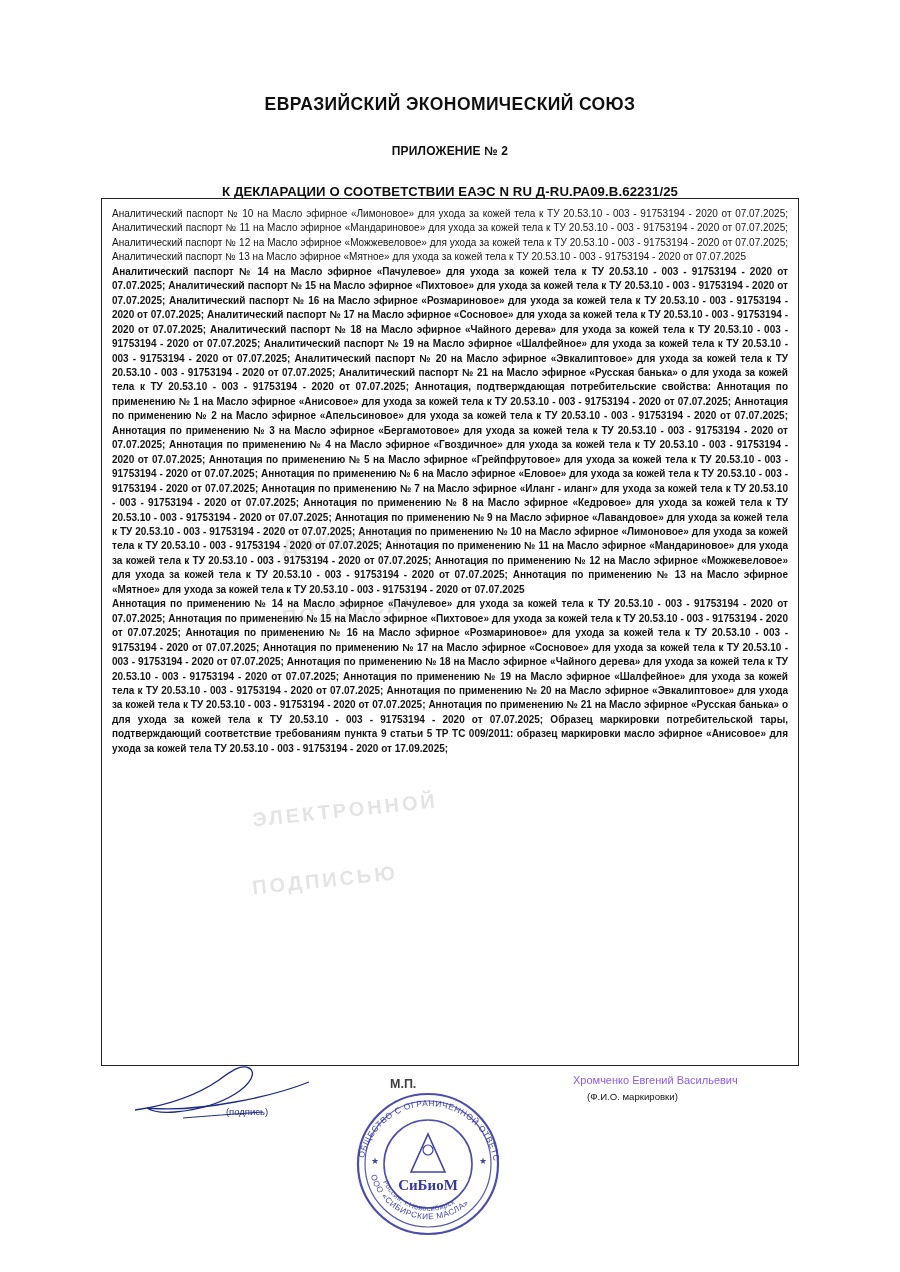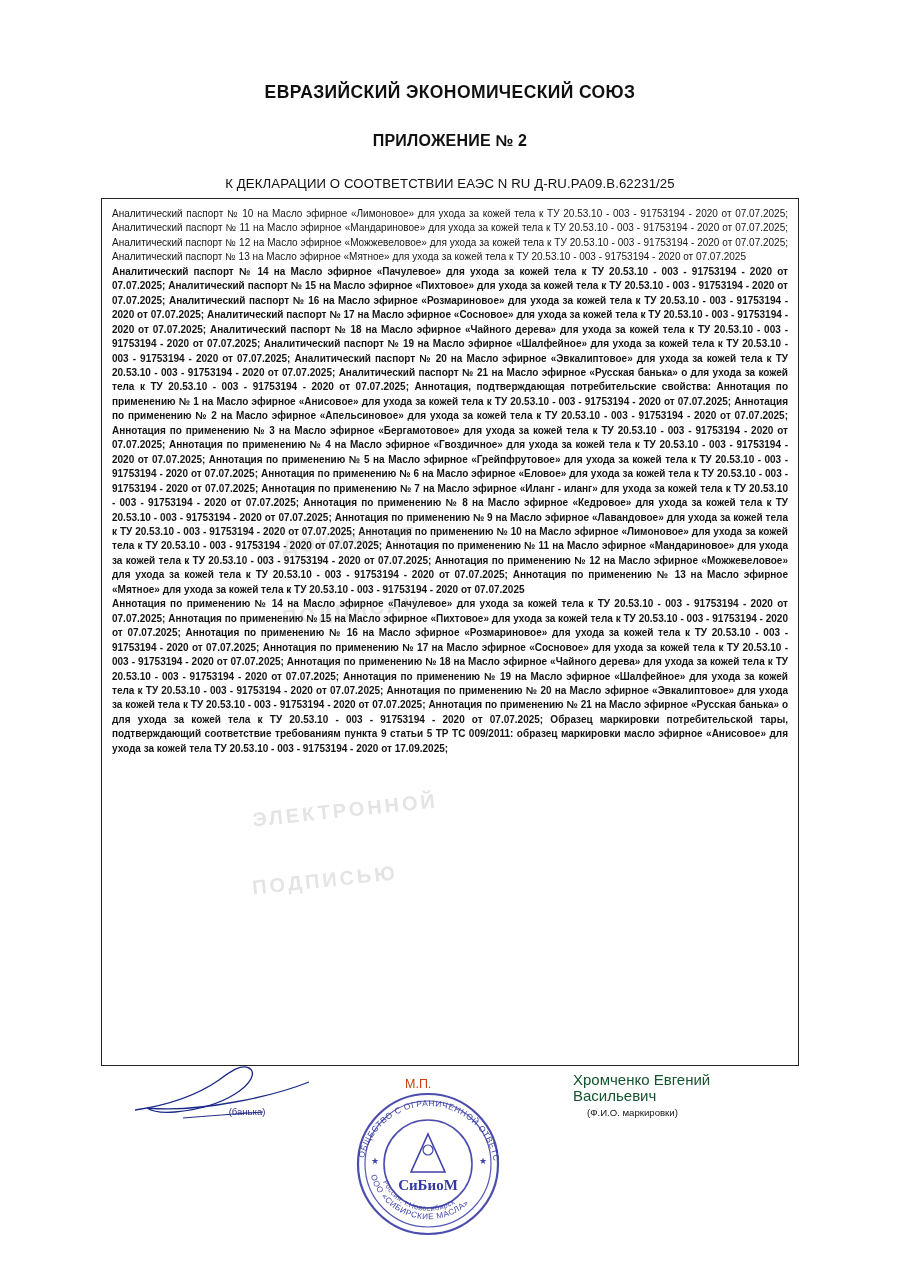--- a/index.html
+++ b/index.html
@@ -14,45 +14,45 @@
     font-family: "Liberation Sans", sans-serif;
     color: #111111;
     position: relative;
     overflow: hidden;
   }
   .page {
     position: relative;
     width: 900px;
     height: 1168px;
     box-sizing: border-box;
-    padding: 4px;
+    padding: 16px;
     border-radius: 32px;
   }
   .header-block {
     padding-top: 78px;
     text-align: center;
   }
   .doc-title {
     font-size: 17.5px;
     font-weight: bold;
     letter-spacing: 0.4px;
     margin: 0;
     color: #101010;
   }
   .doc-subtitle {
-    font-size: 16px;
+    font-size: 12px;
     font-weight: bold;
     margin: 0;
     padding-top: 29px;
     letter-spacing: 0.2px;
     color: #101010;
   }
   .doc-ref {
     font-size: 13.2px;
-    font-weight: normal;
+    font-weight: bold;
     margin: 0;
     padding-top: 26px;
     letter-spacing: 0.1px;
     color: #101010;
   }
   .content-box {
     position: absolute;
     left: 101px;
     top: 198px;
     width: 698px;
@@ -122,43 +122,43 @@
     color: #2b2b8a;
     margin-top: 34px;
   }
   .signature-svg {
     position: absolute;
     left: 6px;
     top: -14px;
   }
   .mp-label {
     position: absolute;
-    left: 304px;
+    left: 289px;
     top: 5px;
     font-size: 12.5px;
-    font-weight: normal;
-    color: #c2410c;
+    font-weight: bold;
+    color: #404040;
   }
   .stamp {
     position: absolute;
     left: 240px;
     top: 0px;
     width: 175px;
     height: 175px;
   }
   .sign-right {
     position: absolute;
     right: 10px;
     top: 0px;
     width: 250px;
     text-align: center;
   }
   .applicant-name {
-    font-size: 15px;
-    color: #14532d;
+    font-size: 11px;
+    color: #8b5cf6;
     line-height: 16px;
     text-align: left;
     padding-left: 34px;
   }
   .applicant-caption {
     font-size: 9.6px;
     color: #141414;
     padding-top: 3px;
     text-align: left;
     padding-left: 48px;
@@ -188,21 +188,21 @@
   </div>
 
   <div class="footer">
 
     <div class="sign-left">
       <svg class="signature-svg" width="250" height="80" viewBox="0 0 250 80">
         <path d="M12,52 C40,48 70,40 96,22 C108,13 118,6 126,10 C134,14 128,26 112,36 C96,46 74,52 52,54 C40,55 30,54 24,50" fill="none" stroke="#1c2a8a" stroke-width="1.4"></path>
         <path d="M24,50 C48,52 80,50 112,44 C140,39 166,32 186,24" fill="none" stroke="#1c2a8a" stroke-width="1.3"></path>
         <path d="M60,60 C84,58 112,56 140,54" fill="none" stroke="#1c2a8a" stroke-width="1"></path>
       </svg>
-      <div class="sign-line-label">(банька)</div>
+      <div class="sign-line-label">(подпись)</div>
     </div>
 
     <div class="mp-label">М.П.</div>
 
     <div class="stamp">
       <svg width="175" height="175" viewBox="0 0 175 175">
         <defs>
           <path id="topArc" d="M 22,92 A 66,66 0 0 1 153,92"></path>
           <path id="botArc" d="M 28,95 A 60,60 0 0 0 147,95"></path>
           <path id="botArc2" d="M 38,96 A 50,50 0 0 0 137,96"></path>

